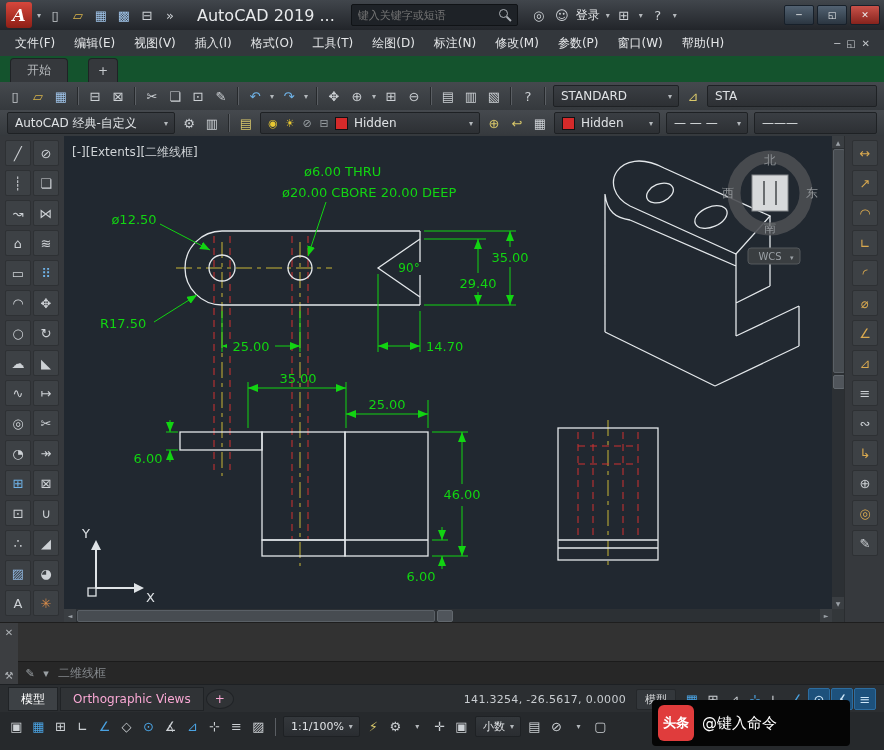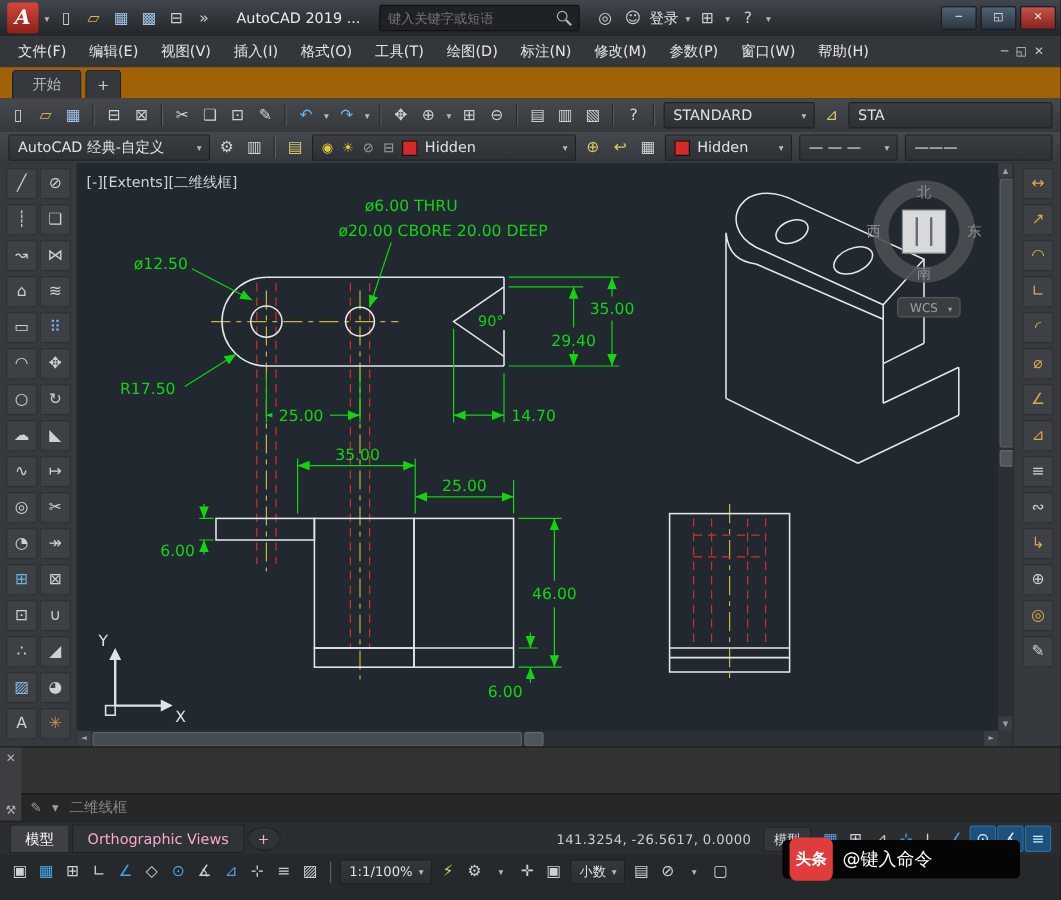--- a/index.html
+++ b/index.html
@@ -7,36 +7,36 @@
   .row{position:absolute;left:0;right:0;display:flex;align-items:center;}
   .spacer{flex:1}
   .strip{display:inline-flex;align-items:center;gap:1px;flex:none}
   .ic{display:inline-flex;width:22px;height:22px;align-items:center;justify-content:center;font-size:13px;color:#cdd1d5;border-radius:2px;flex:none;cursor:default}
   .ic.car{width:10px;font-size:8px;color:#b4b8bc}
   .ic.bb{background:#1d517c;color:#cfe8fa;border:1px solid #2d6da0;width:20px;height:20px}
   .sep{width:1px;height:18px;background:#26292c;border-right:1px solid #5a5e63;margin:0 4px;flex:none}
   
   .titlebar{top:0;height:30px;background:linear-gradient(#41464c,#22252a);border-bottom:1px solid #191c1f;padding:0 4px;}
   .logo{width:26px;height:26px;background:linear-gradient(#d6473c,#8f1f16);border-radius:3px;color:#fff;font-weight:bold;font-size:17px;display:flex;align-items:center;justify-content:center;font-family:"DejaVu Serif",serif;font-style:italic;margin:0 2px;flex:none}
-  .tt{color:#e8eaec;font-size:12px;margin:0 16px;white-space:nowrap}
+  .tt{color:#e8eaec;font-size:16px;margin:0 16px;white-space:nowrap}
   .search{display:flex;align-items:center;background:#1e2227;border:1px solid #101316;border-radius:2px;height:20px;padding:0 4px;flex:none}
   .si{background:transparent;border:none;outline:none;color:#c6cacd;font-size:11px;width:138px;font-family:"DejaVu Sans",sans-serif}
   .mag{position:relative;width:15px;height:15px;flex:none}
   .mag::before{content:"";position:absolute;width:7px;height:7px;border:1.5px solid #aeb3b8;border-radius:50%;left:1px;top:1px}
   .mag::after{content:"";position:absolute;width:6px;height:1.5px;background:#aeb3b8;transform:rotate(45deg);left:8px;top:10px}
   .signin{color:#e4e6e8;font-size:12px;margin:0 3px;white-space:nowrap}
   .wb{width:28px;height:18px;display:flex;align-items:center;justify-content:center;font-size:9px;color:#eceeef;background:linear-gradient(#526272,#2b3641);border:1px solid #17202a;border-radius:2px;margin-left:3px;flex:none}
   .wb.close{background:linear-gradient(#c9524a,#86231d)}
   
   .menubar{top:30px;height:26px;background:#33373c;border-bottom:1px solid #222528;padding:0 6px;}
   .mi{padding:0 9px;font-size:12px;color:#e4e6e8;height:26px;display:inline-flex;align-items:center;white-space:nowrap}
   .mwb{display:inline-flex;gap:6px;color:#c3c7cb;font-size:10px;padding-right:8px}
   .mwb span{cursor:default}
   
-  .filetabs{top:56px;height:26px;background:#a16207;border-bottom:1px solid #1c1e21;padding:0 0 0 10px;align-items:flex-end;}
+  .filetabs{top:56px;height:26px;background:#14532d;border-bottom:1px solid #1c1e21;padding:0 0 0 10px;align-items:flex-end;gap:17px;}
   .ftab{height:23px;display:flex;align-items:center;padding:0 16px;font-size:12px;color:#b6babd;background:#35383c;border:1px solid #1f2225;border-bottom:none;border-radius:4px 4px 0 0;margin-right:3px;white-space:nowrap}
   .ftab.active{background:linear-gradient(#565a5f,#3e4246);color:#fff}
   .ftab.plus{padding:0 9px;color:#c9cdd1}
   
   .tb{background:linear-gradient(#45494e,#35393d);border-bottom:1px solid #24272a;padding:0 4px;}
   .tb1{top:82px;height:28px}
   .tb2{top:110px;height:26px}
   .combo{display:inline-flex;align-items:center;height:20px;background:linear-gradient(#3a3e43,#2d3034);border:1px solid #1e2124;border-radius:2px;padding:0 4px;margin:0 3px;flex:none}
   .combo.grow{flex:1;overflow:hidden}
   .cbt{color:#dfe2e5;font-size:12px;white-space:nowrap;overflow:hidden;padding:0 3px}
@@ -73,21 +73,21 @@
   .ltab.active{background:#3d4145;color:#fff}
   .ltab.plus{padding:0 8px;border-radius:50%;height:18px}
   .coords{color:#c9cdd1;font-size:11px;letter-spacing:.3px;margin-right:10px;white-space:nowrap}
   .modelbtn{color:#d8dadc;font-size:11px;background:#33373b;border:1px solid #24272a;border-radius:2px;padding:2px 8px;margin-right:6px;white-space:nowrap}
   .rowA .ic{width:20px;height:20px}
   .rowB{top:712px;height:38px;background:#26292c;align-items:flex-start;padding:4px 6px 0 6px}
   .rowB .ic{width:21px;height:21px}
   .combo.sm{height:19px;background:linear-gradient(#34383c,#2a2d31)}
   .combo.sm .cbt{font-size:11px}
   
-  .watermark{position:absolute;left:652px;top:700px;width:186px;height:32px;background:#050505;border-radius:4px;display:flex;align-items:center;padding:0 6px;z-index:50}
+  .watermark{position:absolute;left:652px;top:700px;width:186px;height:46px;background:#050505;border-radius:4px;display:flex;align-items:center;padding:0 6px;z-index:50}
   .wlogo{width:36px;height:36px;background:#e03c3c;border-radius:6px;color:#fff;font-weight:bold;font-size:13px;display:flex;align-items:center;justify-content:center;flex:none}
   .wtext{color:#fff;font-size:15px;margin-left:8px;white-space:nowrap}
 </style>
 </head>
 <body>
 
 <div class="app">
 
   <div class="row titlebar">
     <div class="logo">A</div>

